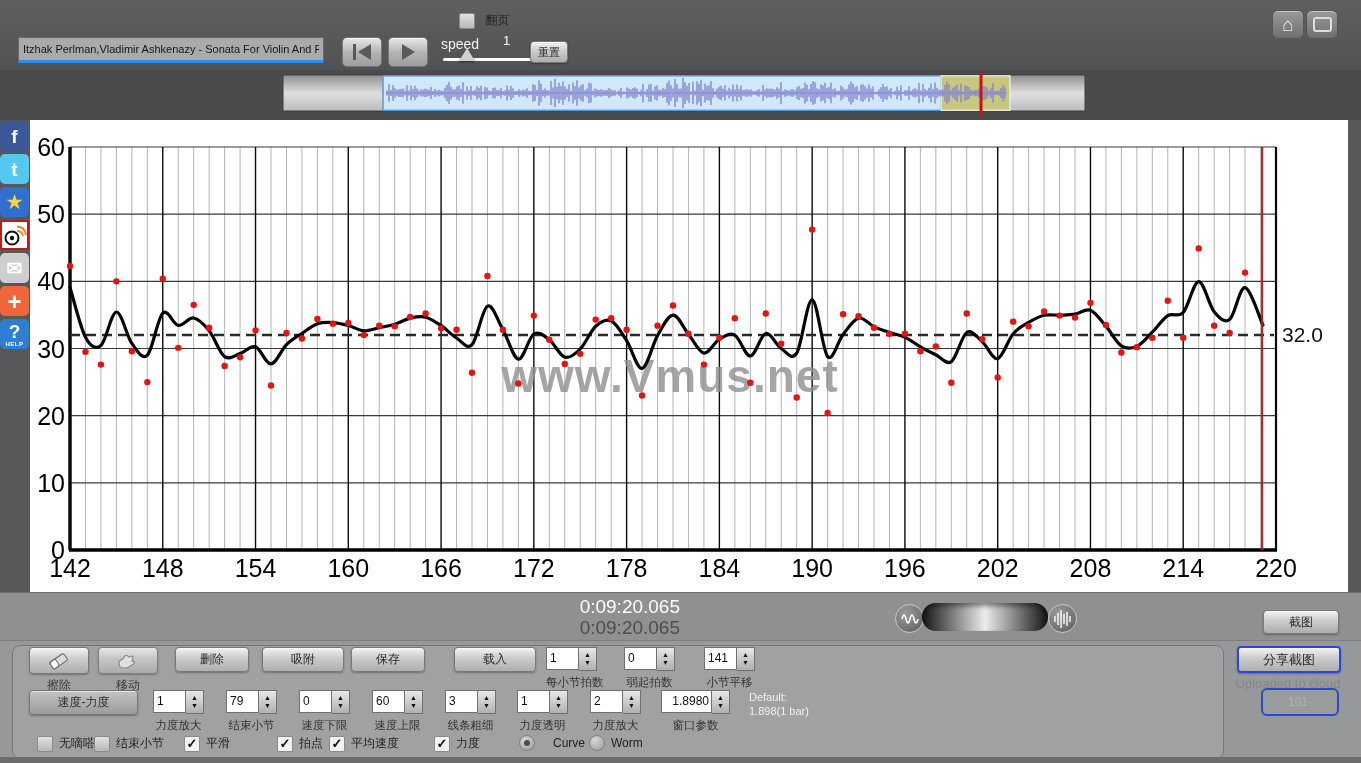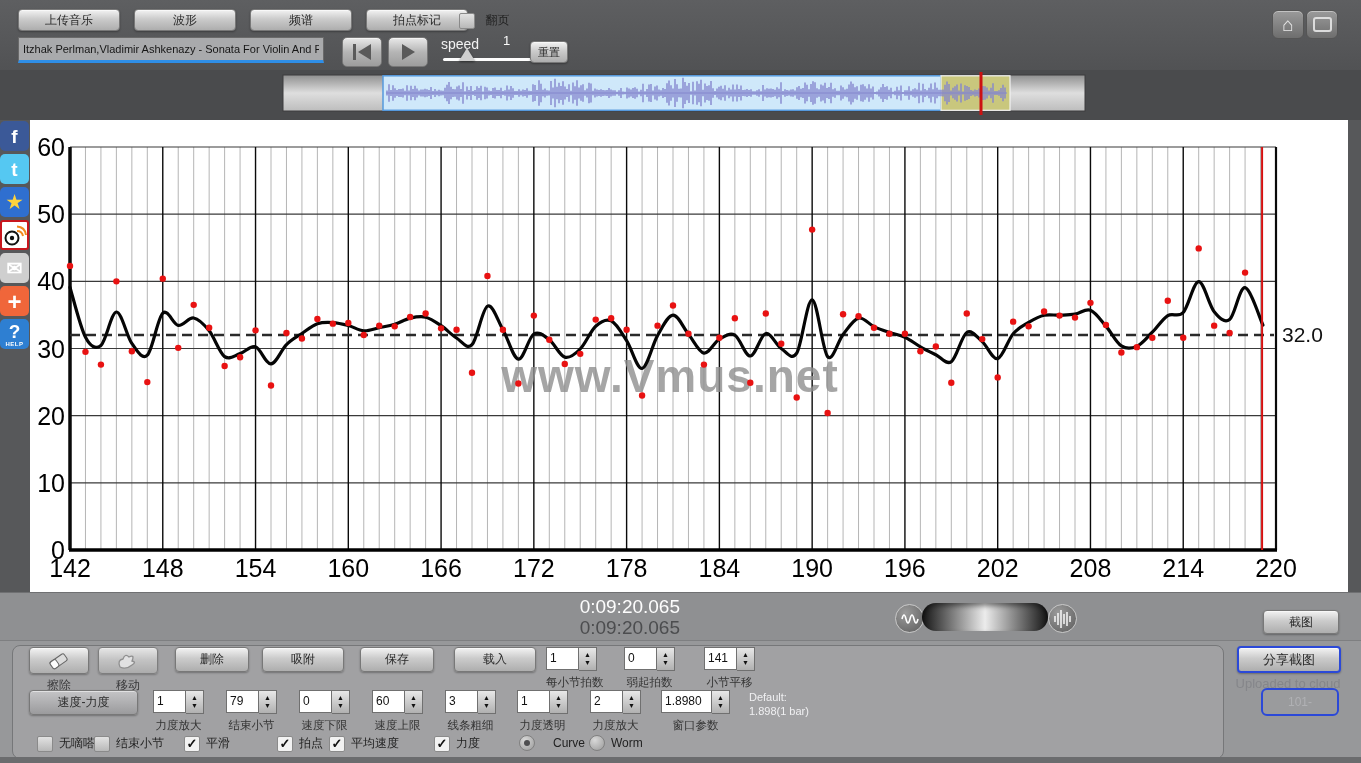--- a/index.html
+++ b/index.html
@@ -91,26 +91,20 @@
   .uploaded{position:absolute;left:1225px;top:35px;width:126px;text-align:center;color:#85868a;font-size:13px;}
   .small-share-btn{position:absolute;left:1261px;top:47px;width:74px;height:24px;border:2px solid #2b49d8;
     border-radius:6px;color:#b0b1b4;font-size:12px;text-align:center;line-height:24px;background:rgba(255,255,255,.03);}
 </style>
 </head>
 <body>
 
 <div class="stage">
 
   <div class="topbar">
-    <div class="tb-buttons">
-        <div class="btn tb-btn">上传音乐</div>
-        <div class="btn tb-btn">波形</div>
-        <div class="btn tb-btn">频谱</div>
-        <div class="btn tb-btn">拍点标记</div>
-      </div>
     <div class="abs" style="left:459px;top:11px;">
       <span class="cb" id="page-turn-cb"></span>
       <span class="cb-label">翻页</span>
     </div>
     <input class="song-input" value="Itzhak Perlman,Vladimir Ashkenazy - Sonata For Violin And P" style="">
     <div class="pp-btn" style="left:342px;">
       <span class="bar-glyph"></span>
       <span class="tri-left"></span>
     </div>
     <div class="pp-btn" style="left:388px;">
@@ -721,21 +715,21 @@
         <div class="grp" style="left: 85px; top: 1px; width: 60px;">
           <div class="btn icon-btn" style="opacity: 0.85;">
             <svg width="24" height="20">
               <path d="M4 16 Q1 9 7 8 Q9 2 13 6 Q19 3 16 10 Q21 11 16 14 Q10 19 4 16" fill="#ededed" stroke="#8d8d8d" stroke-width="1.3"></path>
             </svg>
           </div>
           <div class="caption">移动</div>
         </div>
         <div class="grp" style="left: 162px; top: 1px; width: 72px;"><div class="btn tool-btn">删除</div></div>
         <div class="grp" style="left: 249px; top: 1px; width: 80px;"><div class="btn tool-btn">吸附</div></div>
-        <div class="grp" style="left: 347px; top: 1px; width: 72px;"><div class="btn tool-btn">保存</div></div>
+        <div class="grp" style="left: 338px; top: 1px; width: 72px;"><div class="btn tool-btn">保存</div></div>
         <div class="grp" style="left: 435px; top: 1px; width: 80px; padding-left: 6px;"><div class="btn tool-btn">载入</div></div>
         <div class="grp" style="left: 533px; top: 1px;">
           <div class="spin">
             <div class="spin-box" style="width: 26px;">1</div>
             <div class="spin-step">
               <span>▲</span>
               <span>▼</span>
             </div>
           </div>
           <div class="spin-label">每小节拍数</div>
@@ -826,21 +820,21 @@
             <div class="spin-box" style="width: 26px;">2</div>
             <div class="spin-step">
               <span>▲</span>
               <span>▼</span>
             </div>
           </div>
           <div class="spin-label">力度放大</div>
         </div>
         <div class="grp" style="left: 648px; top: 44px;">
           <div class="spin">
-            <div class="spin-box" style="width: 44px;">1.8980</div>
+            <div class="spin-box" style="width: 44px; text-align: right;">1.8980</div>
             <div class="spin-step">
               <span>▲</span>
               <span>▼</span>
             </div>
           </div>
           <div class="spin-label">窗口参数</div>
         </div>
         <div class="grp def-note" style="left: 736px; top: 44px; width: 90px;">
           <div>Default:</div>
           <div>1.898(1 bar)</div>

